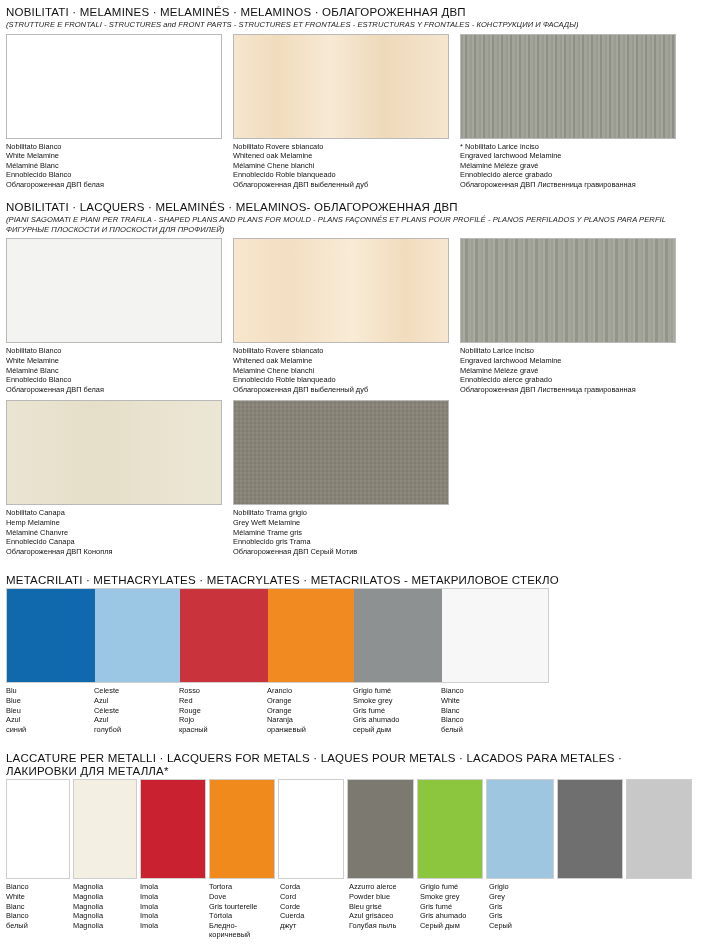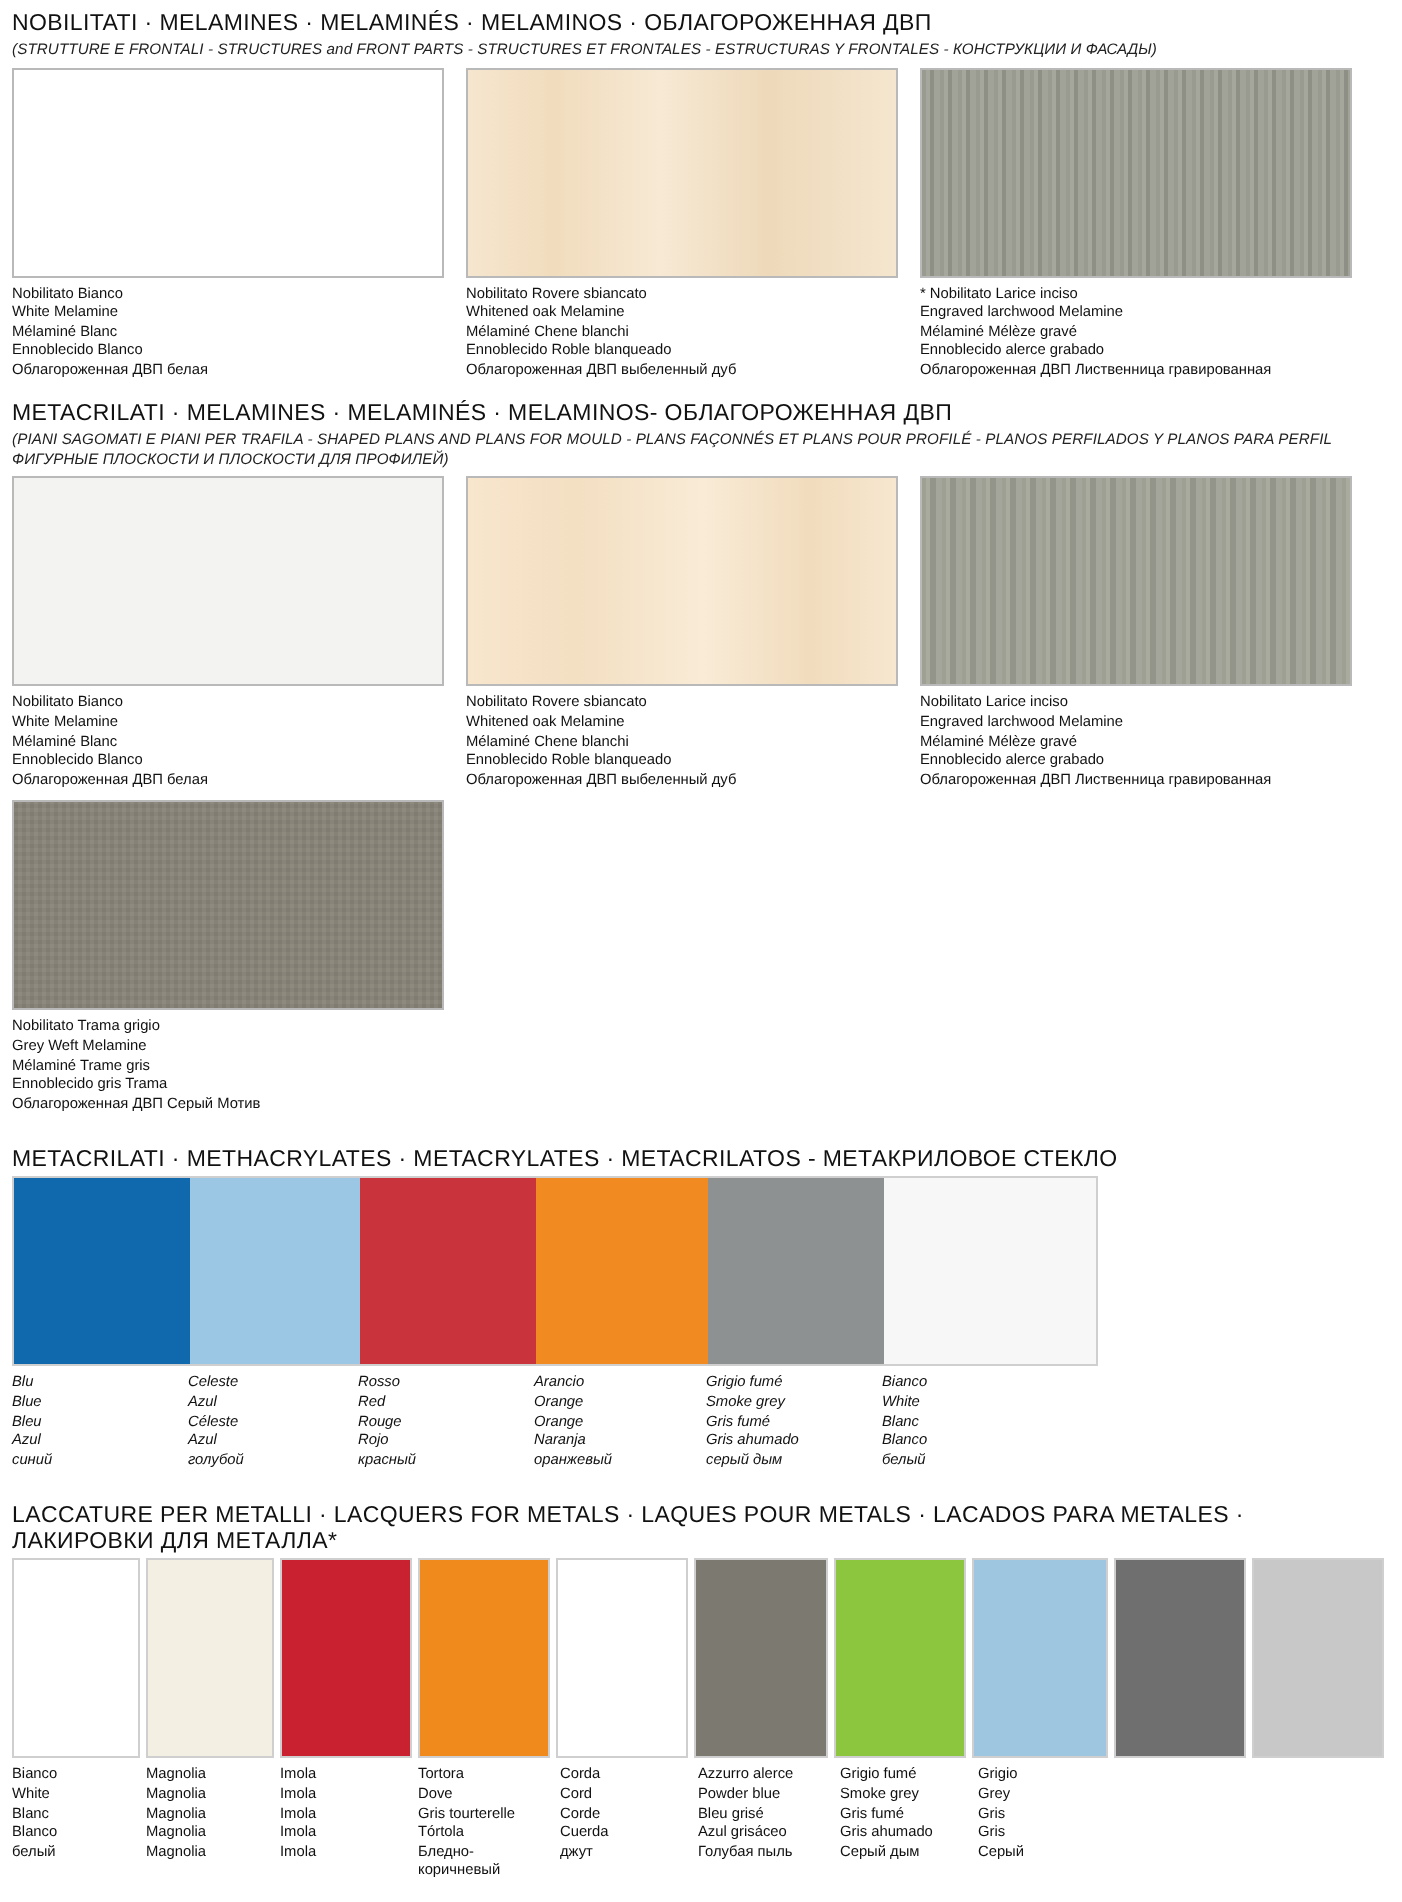--- a/index.html
+++ b/index.html
@@ -52,21 +52,20 @@
     border: 1px solid #cfcfcf;
     width: 543px;
   }
   .strip .seg { height: 100%; }
   .meth-labels { display: flex; width: 543px; margin-top: 3px; }
   .meth-labels .lab {
     font-size: 7.4px;
     line-height: 9.6px;
     white-space: pre-line;
     color: #111;
-    font-style: italic;
   }
 
   
   .lstrip { display: flex; width: 689px; height: 100px; }
   .lstrip .lseg { height: 100%; border: 1px solid #cfcfcf; margin-right: 3px; }
   .lac-labels { display: flex; width: 689px; margin-top: 3px; }
   .lac-labels .lab {
     font-size: 7.4px;
     line-height: 9.6px;
     white-space: pre-line;
@@ -108,21 +107,21 @@
    Mélaminé Mélèze gravé
    Ennoblecido alerce grabado
    Облагороженная ДВП Лиственница гравированная</div>
       </div>
     </div>
   </div>
 
   <div class="spacer-sm"></div>
 
   <div>
-    <div class="section-head">METACRILATI · MELAMINES · MELAMINÉS · MELAMINOS- ОБЛАГОРОЖЕННАЯ ДВП</div>
+    <div class="section-head">NOBILITATI · LACQUERS · MELAMINÉS · MELAMINOS- ОБЛАГОРОЖЕННАЯ ДВП</div>
     <div class="section-sub">(PIANI SAGOMATI E PIANI PER TRAFILA - SHAPED PLANS  AND PLANS FOR MOULD - PLANS FAÇONNÉS ET PLANS POUR PROFILÉ - PLANOS PERFILADOS Y PLANOS PARA PERFIL
 ФИГУРНЫЕ ПЛОСКОСТИ И ПЛОСКОСТИ ДЛЯ ПРОФИЛЕЙ)</div>
 
     <div class="grid3">
       <div class="cell">
         <div class="swatch" style="background:#f3f3f1"></div>
         <div class="caption">Nobilitato Bianco
 White Melamine
 Mélaminé Blanc
 Ennoblecido Blanco
@@ -142,20 +141,28 @@
 Engraved larchwood Melamine
 Mélaminé Mélèze gravé
 Ennoblecido alerce grabado
 Облагороженная ДВП Лиственница гравированная</div>
       </div>
     </div>
 
     <div class="spacer-sm"></div>
 
     <div class="grid3">
+      <div class="cell">
+        <div class="swatch" style="background:linear-gradient(90deg,#eae5d2,#e5dfc9 40%,#ece7d5)"></div>
+        <div class="caption">Nobilitato Canapa
+Hemp Melamine
+Mélaminé Chanvre
+Ennoblecido Canapa
+Облагороженная ДВП Конопля</div>
+      </div>
       <div class="cell">
         <div class="swatch" style="background:repeating-linear-gradient(0deg,#b5b2aa 0 2px,#bdbab2 2px 4px),repeating-linear-gradient(90deg,#b5b2aa 0 2px,#c0bdb5 2px 4px);background-blend-mode:multiply"></div>
         <div class="caption">Nobilitato Trama grigio
 Grey Weft Melamine
 Mélaminé Trame gris
 Ennoblecido gris Trama
 Облагороженная ДВП Серый Мотив</div>
       </div>
       <div class="cell"></div>
     </div>

